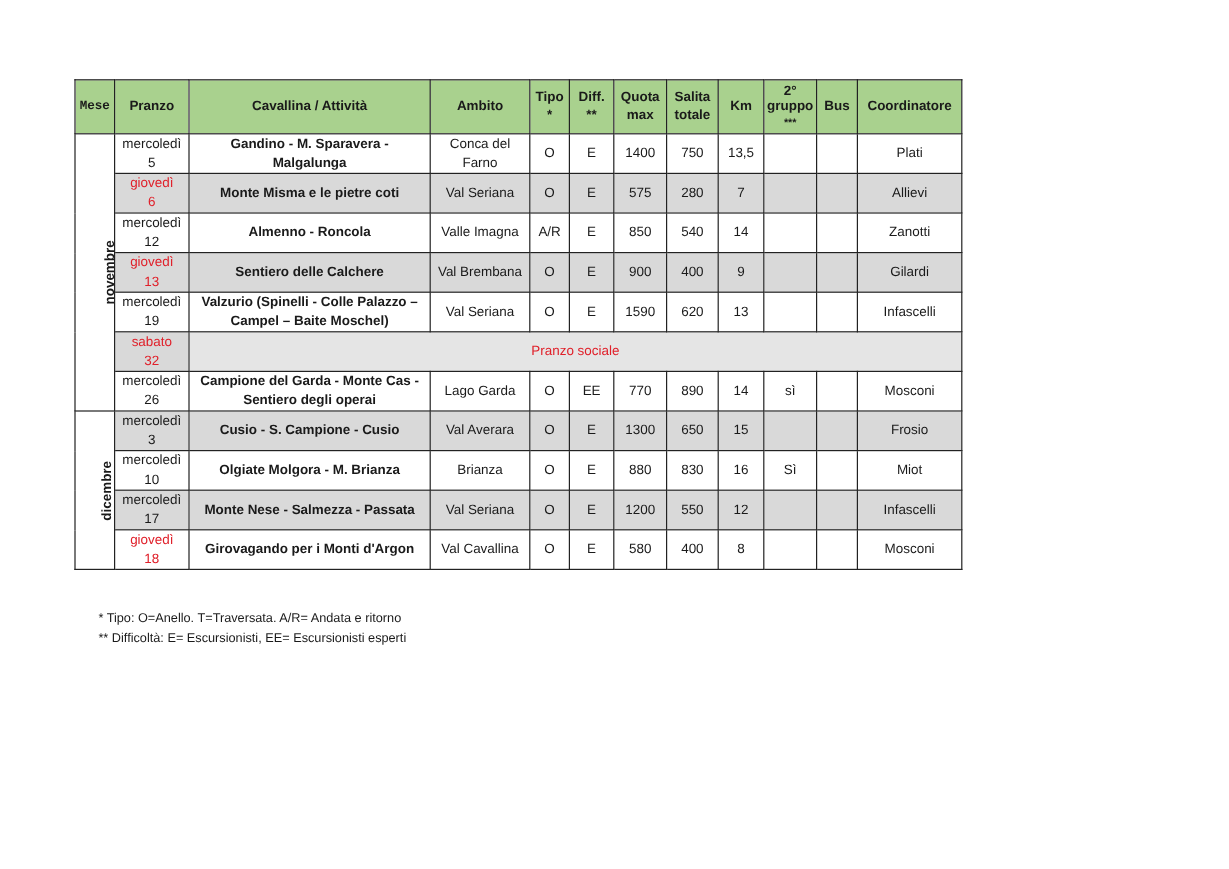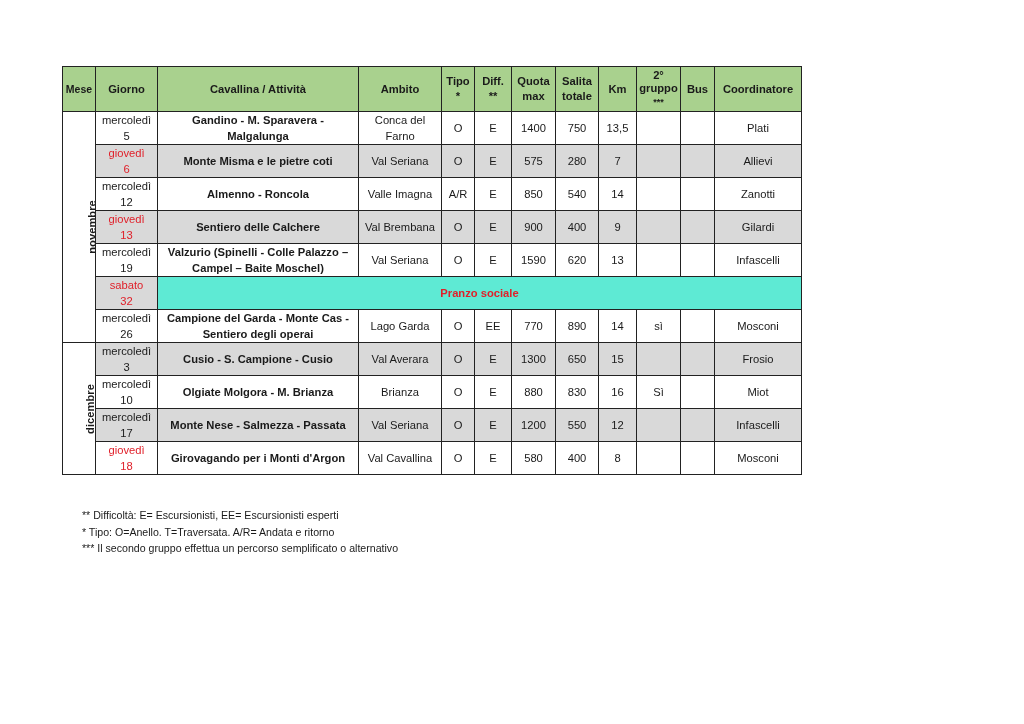--- a/index.html
+++ b/index.html
@@ -10,21 +10,21 @@
   table.sched th, table.sched td { border:1.3px solid #222; text-align:center;
                 vertical-align:middle; padding:0 2px; line-height:16px; overflow:hidden; }
   table.sched th { background:#a9d18e; font-weight:bold; height:44px; line-height:15px; }
   table.sched td { height:32px; }
   tr.shaded td.c { background:#d9d9d9; }
   td.day { font-weight:normal; }
   td.day.red { color:#e0202a;margin-left:16px; }
   td.title { font-weight:bold; }
   td.mese { background:#ffffff; font-weight:bold; padding:0; }
   .vert { display:inline-block; transform:rotate(-90deg); white-space:nowrap; font-weight:bold; }
-  td.special { background:#5eead4; color:#e0202a; font-weight:bold; }
+  td.special { background:#e5e5e5; color:#e0202a; font-weight:normal; }
   .notes { position:absolute; left:82px; top:507px; font-size:10.6px; line-height:16.5px; color:#1a1a1a; }
   .notes div { white-space:nowrap; }
 </style>
 </head>
 <body>
 
 <table class="sched">
   <colgroup>
     <col style="width:33px">
       <col style="width:62px">
@@ -34,22 +34,22 @@
       <col style="width:37px">
       <col style="width:44px">
       <col style="width:43px">
     <col style="width:38px">
       <col style="width:44px">
       <col style="width:34px">
       <col style="width:87px">
   </colgroup>
   <thead>
     <tr>
-      <th style="padding:0;font-size:10.5px;"><span>Mese</span></th>
-      <th><span>Giorno</span></th>
+      <th style="padding:0;font-size:10.5px;font-family:Liberation Mono, monospace;"><span>Mese</span></th>
+      <th><span>Pranzo</span></th>
       <th><span>Cavallina / Attività</span></th>
       <th><span>Ambito</span></th>
       <th><span>Tipo</span><br><span>*</span></th>
       <th><span>Diff.</span><br><span>**</span></th>
       <th><span>Quota</span><br><span>max</span></th>
       <th><span>Salita</span><br><span>totale</span></th>
       <th><span>Km</span></th>
       <th style="line-height:13px;padding:0;"><span>2°</span><br><span>gruppo</span><br><span style="font-size:9px;">***</span></th>
       <th><span>Bus</span></th>
       <th><span>Coordinatore</span></th>
@@ -200,16 +200,15 @@
       <td class="c">400</td>
       <td class="c">8</td>
       <td class="c"></td>
       <td class="c"></td>
       <td class="c">Mosconi</td>
     </tr>
   </tbody>
 </table>
 
 <div class="notes">
+  <div>* Tipo: O=Anello.  T=Traversata. A/R= Andata e ritorno</div>
   <div>** Difficoltà: E=  Escursionisti,  EE= Escursionisti esperti</div>
-  <div>* Tipo: O=Anello.  T=Traversata. A/R= Andata e ritorno</div>
-  <div>*** Il secondo gruppo effettua un percorso semplificato o alternativo</div>
 </div>
 
 </body></html>

